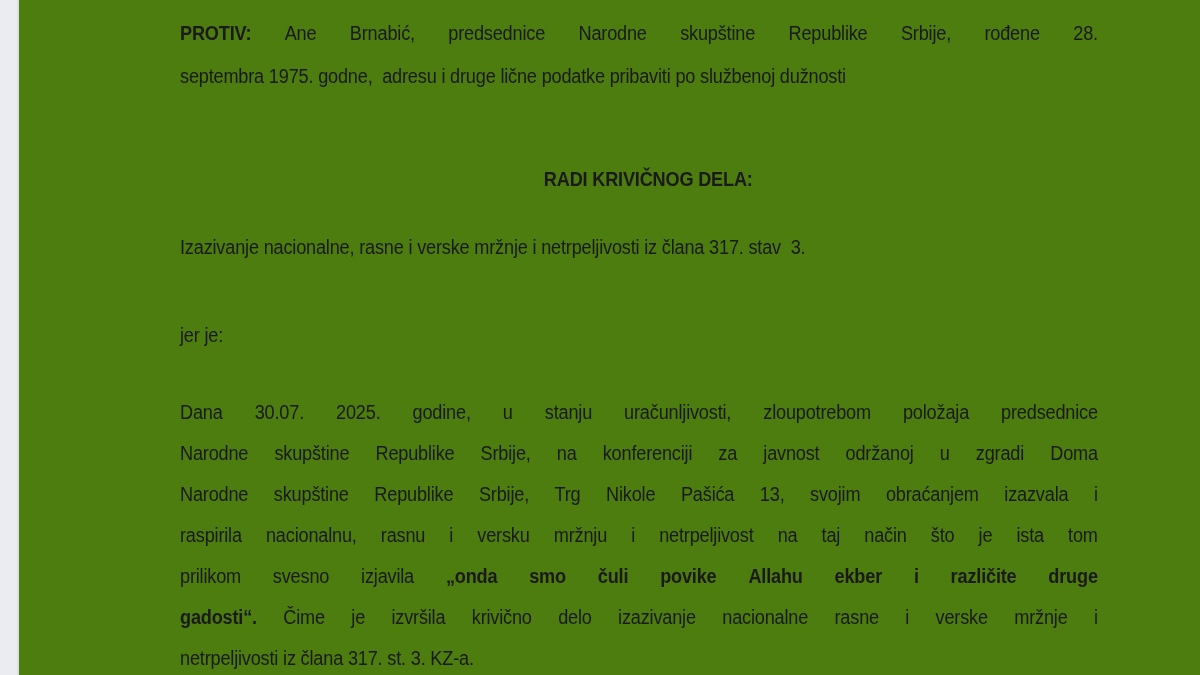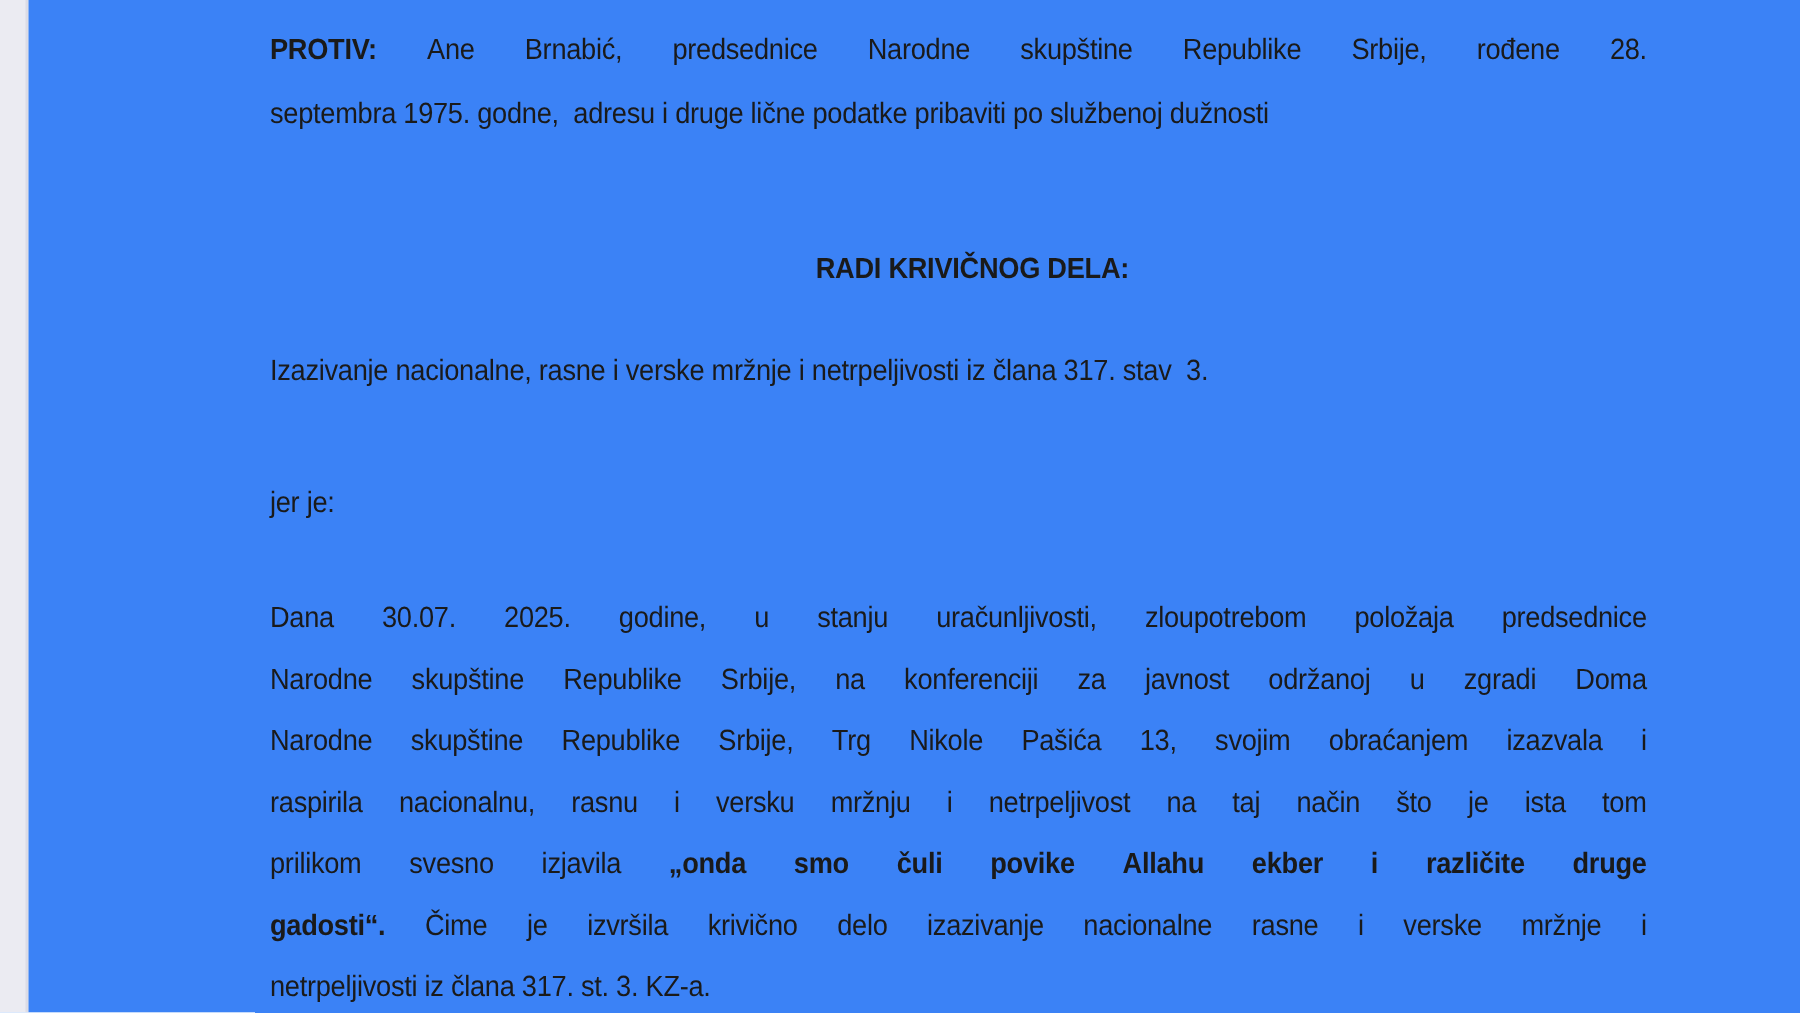--- a/index.html
+++ b/index.html
@@ -25,21 +25,21 @@
       height: 675px;
       background: #ebebf2;
       border-right: 2px solid #dcdce6;
     }
     .page {
       position: absolute;
       left: 19px;
       top: 0;
       width: 1181px;
       height: 675px;
-      background: #3b82f6;
+      background: #4d7c0f;
     }
     .doc {
       position: absolute;
       left: 161px;
       top: 12px;
       width: 918px;
       font-family: "Liberation Sans", sans-serif;
       font-size: 19.5px;
       color: #1a1a1a;
       letter-spacing: -0.2px;

